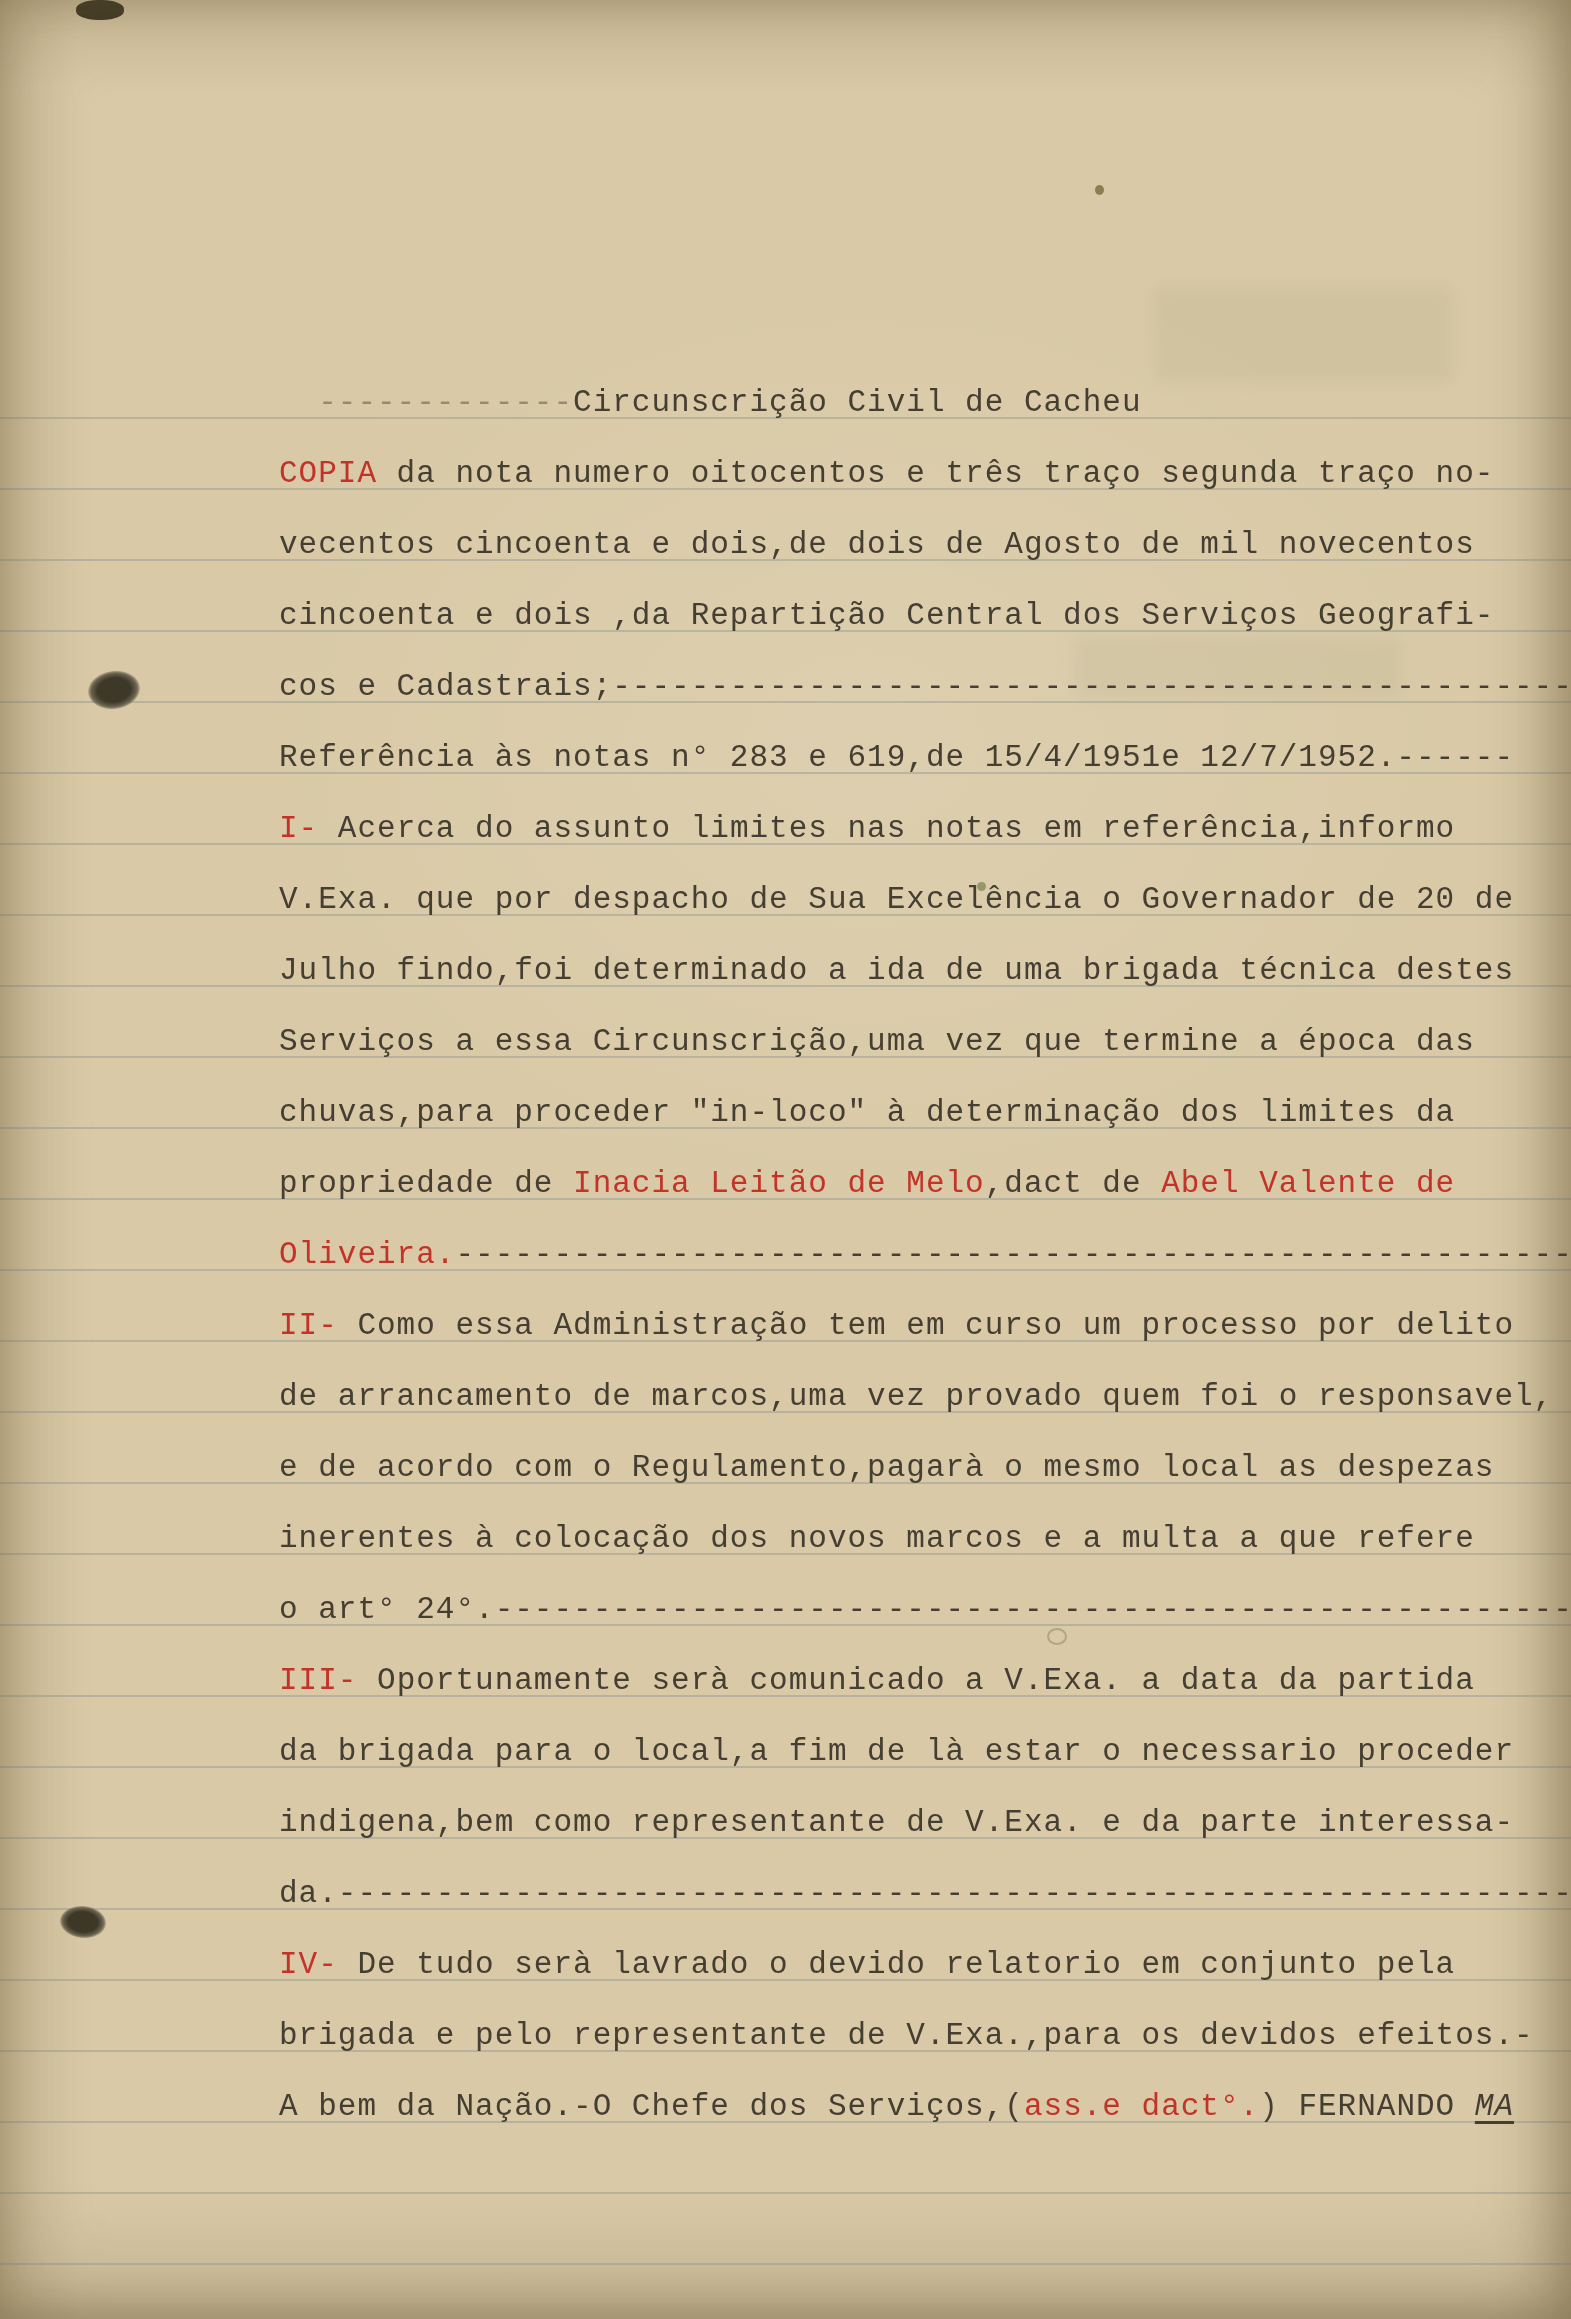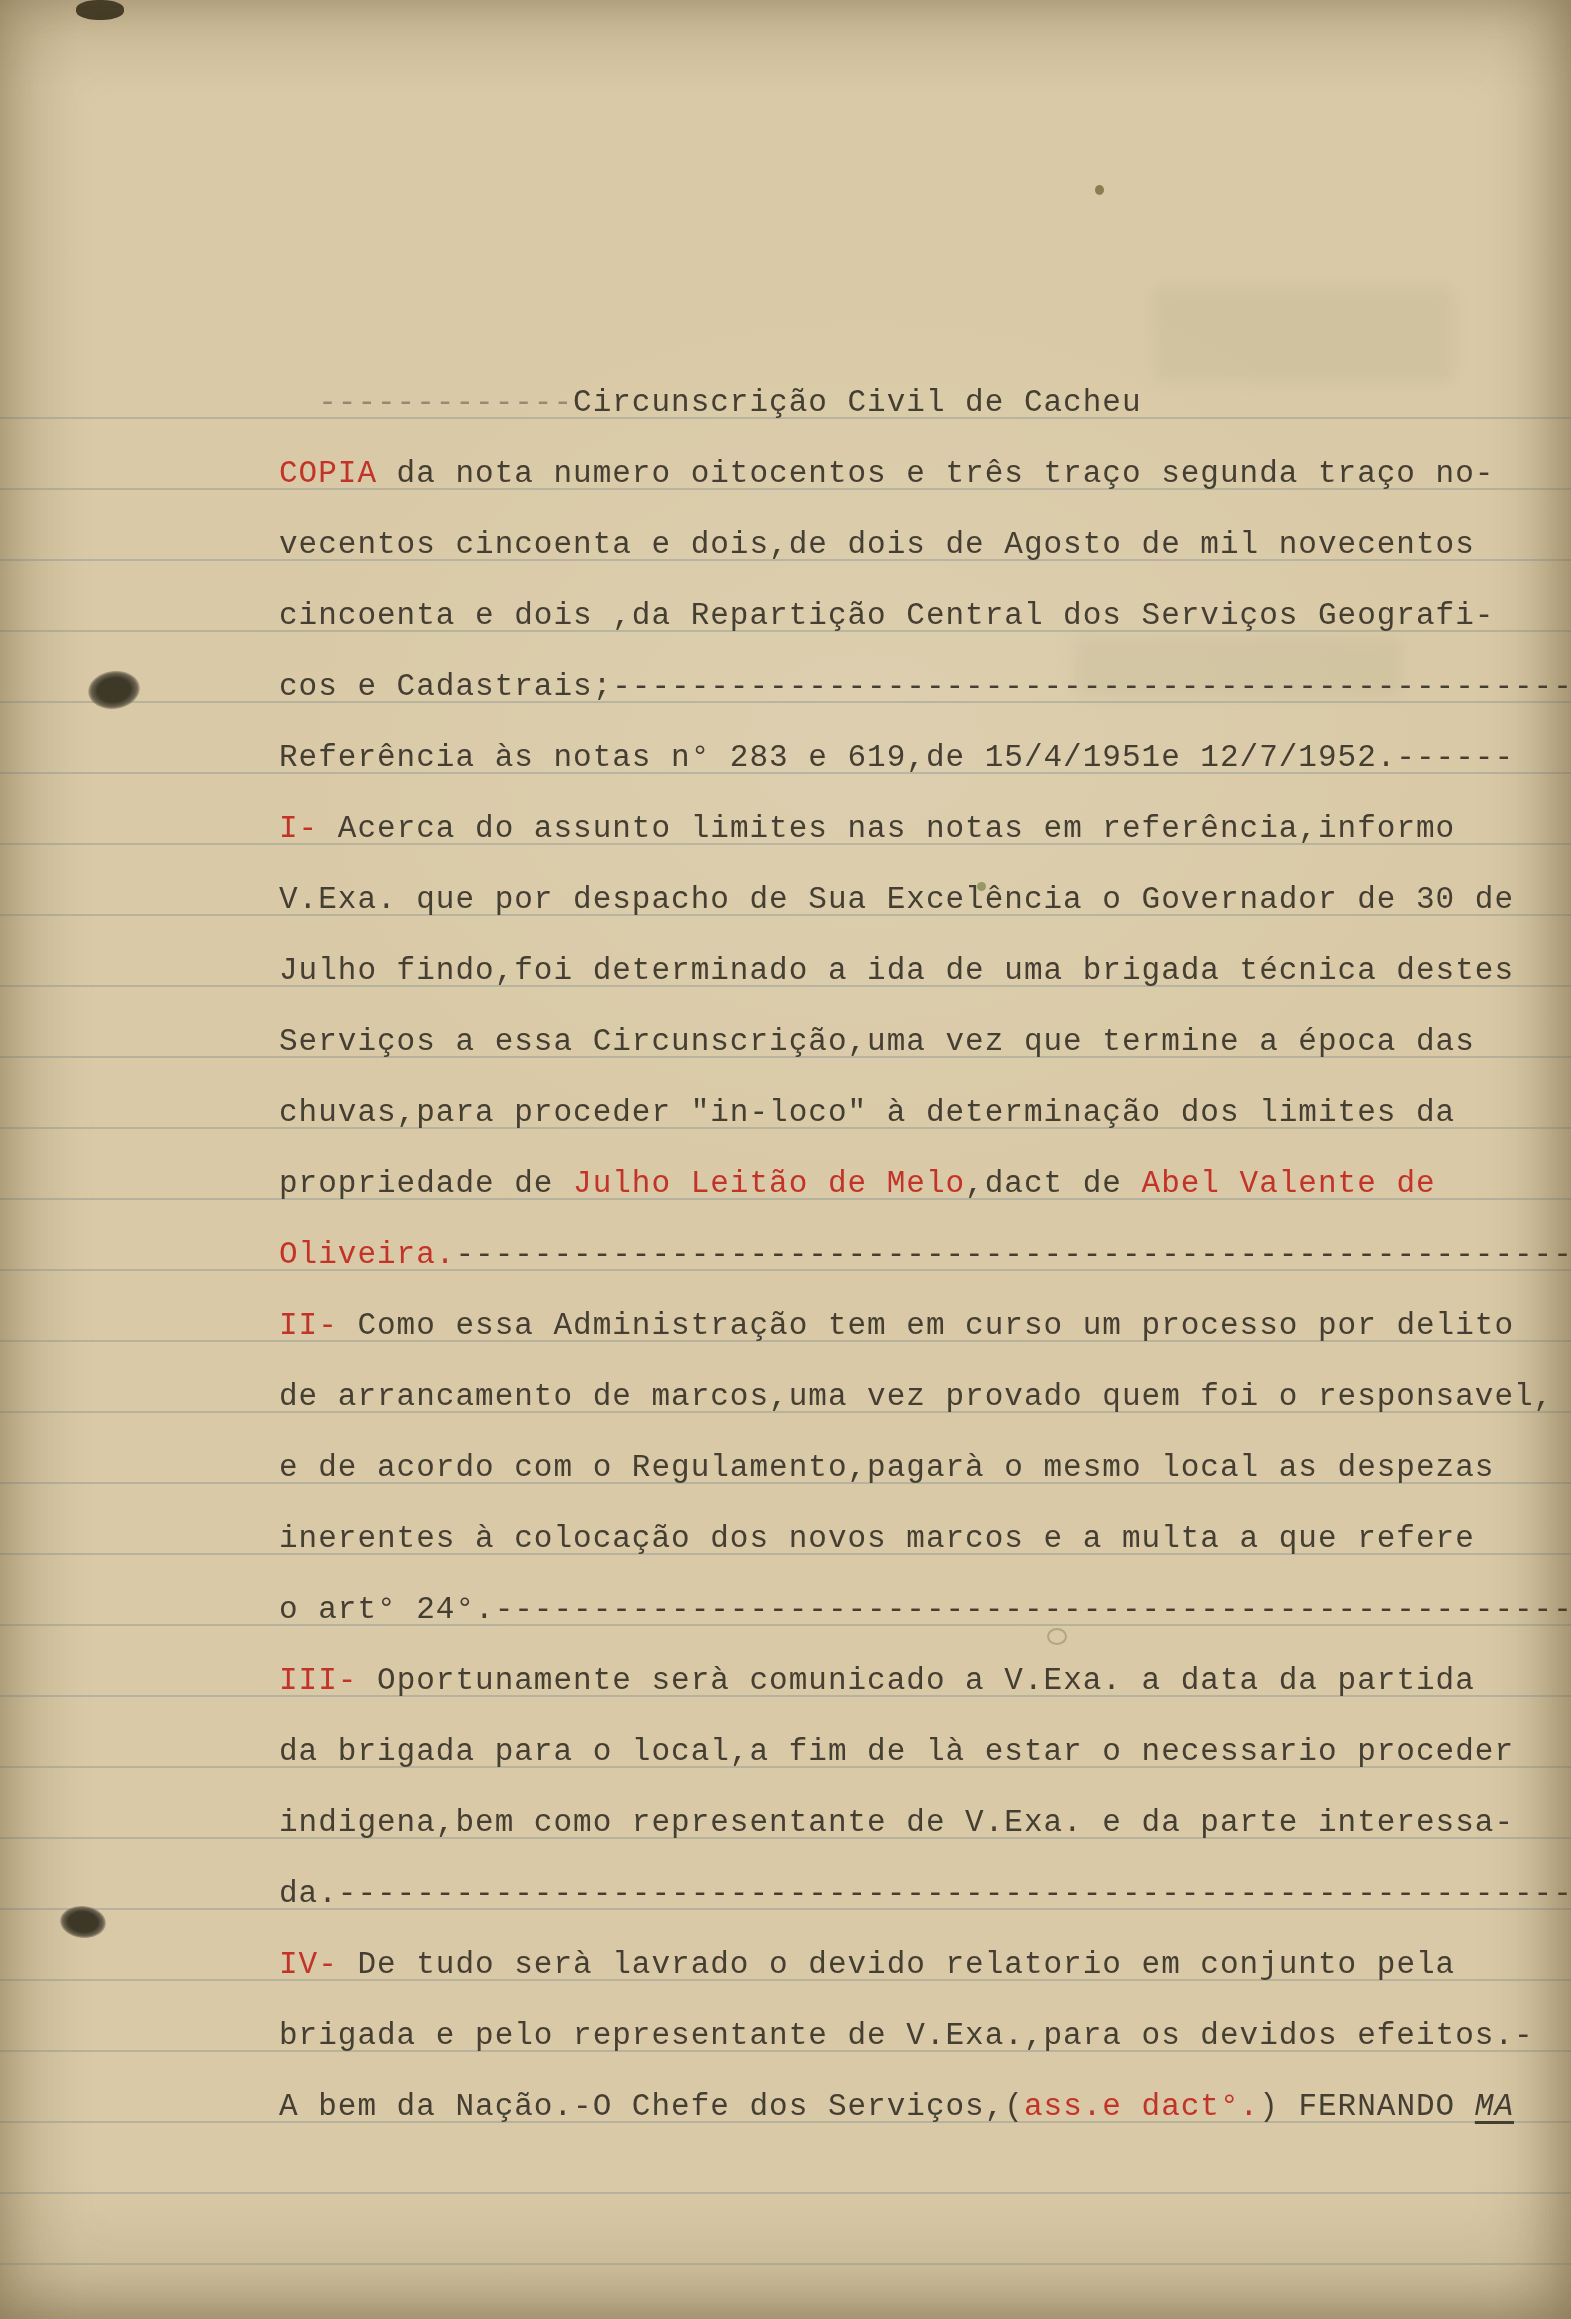--- a/index.html
+++ b/index.html
@@ -62,25 +62,25 @@
 <div class="bleed-2"></div>
 
 <div class="text-block">
     <div class="line"><span class="faint">  -------------</span><span class="ink">Circunscrição Civil de Cacheu</span></div>
     <div class="line"><span class="red">COPIA</span><span class="ink"> da nota numero oitocentos e três traço segunda traço no-</span></div>
     <div class="line"><span class="ink">vecentos cincoenta e dois,de dois de Agosto de mil novecentos</span></div>
     <div class="line"><span class="ink">cincoenta e dois ,da Repartição Central dos Serviços Geografi-</span></div>
     <div class="line"><span class="ink">cos e Cadastrais;-------------------------------------------------</span></div>
     <div class="line"><span class="ink">Referência às notas n° 283 e 619,de 15/4/1951e 12/7/1952.------</span></div>
     <div class="line"><span class="red">I-</span><span class="ink"> Acerca do assunto limites nas notas em referência,informo</span></div>
-    <div class="line"><span class="ink">V.Exa. que por despacho de Sua Excelência o Governador de 30 de</span></div>
+    <div class="line"><span class="ink">V.Exa. que por despacho de Sua Excelência o Governador de 20 de</span></div>
     <div class="line"><span class="ink">Julho findo,foi determinado a ida de uma brigada técnica destes</span></div>
     <div class="line"><span class="ink">Serviços a essa Circunscrição,uma vez que termine a época das</span></div>
     <div class="line"><span class="ink">chuvas,para proceder "in-loco" à determinação dos limites da</span></div>
-    <div class="line"><span class="ink">propriedade de </span><span class="red">Julho Leitão de Melo</span><span class="ink">,dact de </span><span class="red">Abel Valente de</span></div>
+    <div class="line"><span class="ink">propriedade de </span><span class="red">Inacia Leitão de Melo</span><span class="ink">,dact de </span><span class="red">Abel Valente de</span></div>
     <div class="line"><span class="red">Oliveira.</span><span class="ink">---------------------------------------------------------</span></div>
     <div class="line"><span class="red">II-</span><span class="ink"> Como essa Administração tem em curso um processo por delito</span></div>
     <div class="line"><span class="ink">de arrancamento de marcos,uma vez provado quem foi o responsavel,</span></div>
     <div class="line"><span class="ink">e de acordo com o Regulamento,pagarà o mesmo local as despezas</span></div>
     <div class="line"><span class="ink">inerentes à colocação dos novos marcos e a multa a que refere</span></div>
     <div class="line"><span class="ink">o art° 24°.-------------------------------------------------------</span></div>
     <div class="line"><span class="red">III-</span><span class="ink"> Oportunamente serà comunicado a V.Exa. a data da partida</span></div>
     <div class="line"><span class="ink">da brigada para o local,a fim de là estar o necessario proceder</span></div>
     <div class="line"><span class="ink">indigena,bem como representante de V.Exa. e da parte interessa-</span></div>
     <div class="line"><span class="ink">da.---------------------------------------------------------------</span></div>

